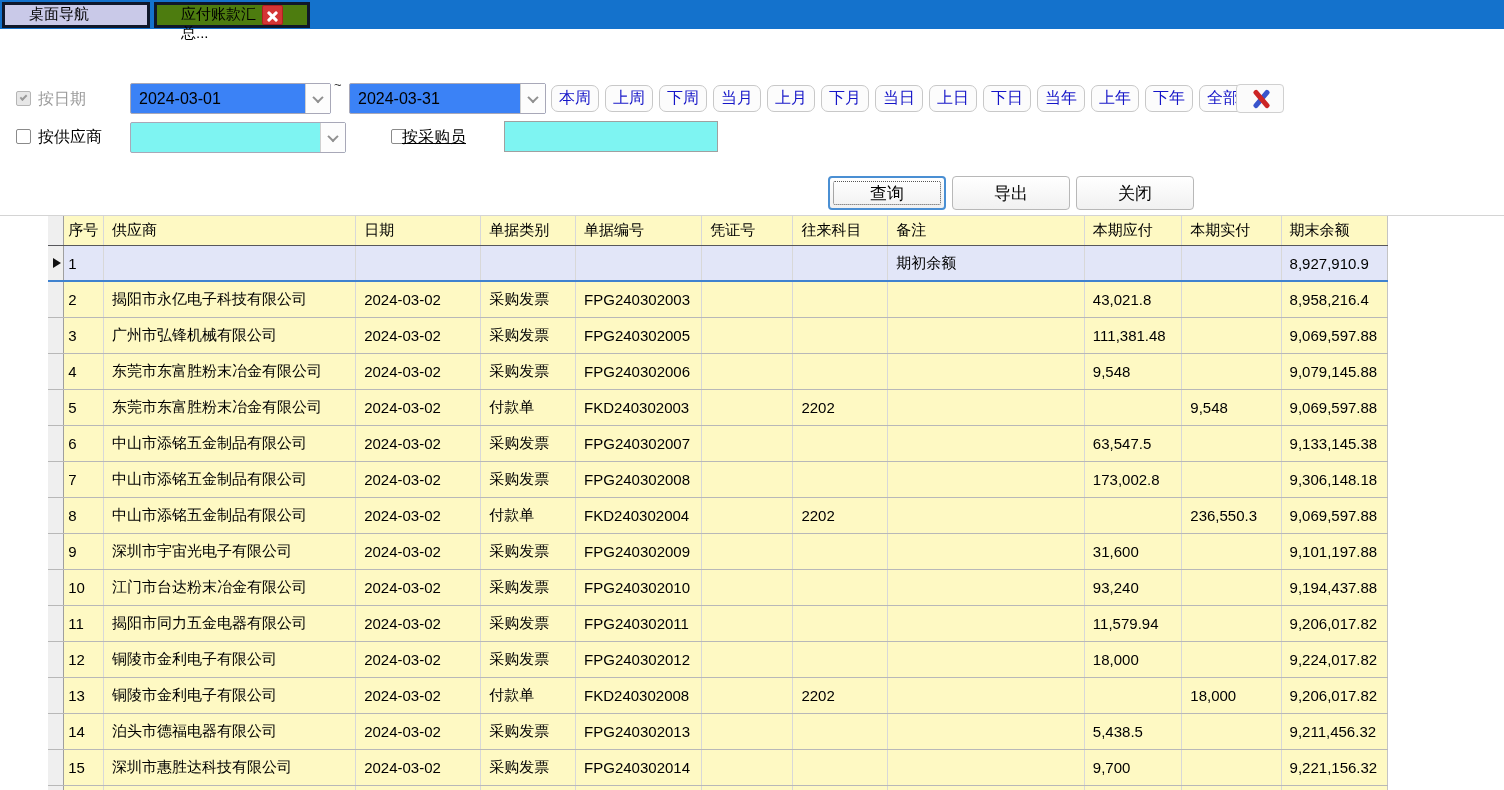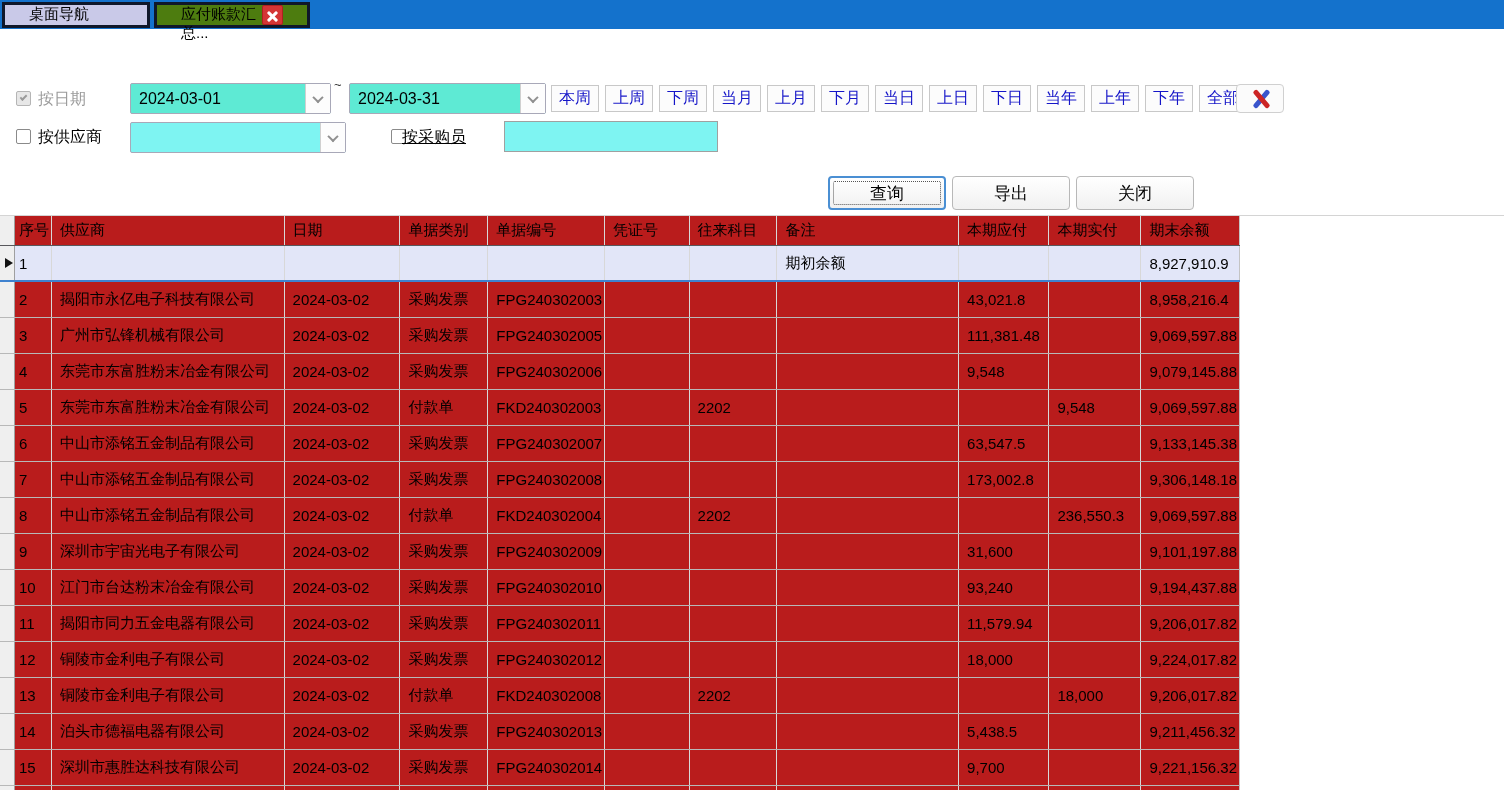--- a/index.html
+++ b/index.html
@@ -20,54 +20,54 @@
   .close-btn .xbar.b { transform:rotate(-45deg); }
 
   
   .chk { position:absolute; width:15px; height:15px; border:1px solid #8a8a8a; background:#fff; border-radius:2px; }
   .chk.disabled { background:#e7e7e7; border-color:#b5b5b5; }
   .chk .tick { position:absolute; left:3px; top:3px; width:7px; height:4px;
     border-left:2px solid #9a9a9a; border-bottom:2px solid #9a9a9a; transform:rotate(-45deg); }
   .chk-label { position:absolute; font-size:16px; }
   .gray { color:#9b9b9b;text-align:right; }
 
-  .combo { position:absolute; height:31px; border:1px solid #a8a8b8; background:#5eead4;
+  .combo { position:absolute; height:31px; border:1px solid #a8a8b8; background:#3b82f6;
     display:flex; align-items:center; border-radius:2px; }
   .combo .val { flex:1; padding-left:8px; font-size:16px; }
   .combo .arrow-box { width:25px; height:100%; border-left:1px solid #d0d0d0; background:#fdfdfd;
     display:flex; align-items:center; justify-content:center; }
   .chev { width:8px; height:8px; border-left:2px solid #909090; border-bottom:2px solid #909090;
     transform:rotate(-45deg) translate(1px,-1px); }
   .combo.cyan { background:#7ef4f2; }
   .combo.cyan .val { background:transparent; }
   .cyan-input { position:absolute; height:31px; background:#7ef4f2; border:1px solid #a0a0a0; }
 
   .tilde { position:absolute; font-size:13px; color:#333; }
 
   .quickbar { position:absolute; left:551px; top:85px; display:flex; gap:6px; }
   .qbtn { height:27px; min-width:46px; padding:2px 7px; background:#fcfcfc; border:1px solid #c8c8c8;
-    border-radius:0; color:#1515c8; font-size:16px; font-family:inherit; cursor:pointer; }
+    border-radius:7px; color:#1515c8; font-size:16px; font-family:inherit; cursor:pointer; }
   .tools-btn { position:absolute; left:1236px; top:84px; width:48px; height:29px; background:#fbfbfb;
     border:1px solid #d0d0d0; border-radius:4px; cursor:pointer; }
   .tools-icon { position:absolute; left:14px; top:3px; width:20px; height:22px; }
   .tools-icon .bar { position:absolute; left:8px; top:0; width:5px; height:22px; border-radius:2px; }
   .tools-icon .bar.blue { background:#3a55cc; transform:rotate(40deg); }
   .tools-icon .bar.red { background:#cc2525; transform:rotate(-40deg); }
 
   
   .abtn { position:absolute; top:176px; width:118px; height:34px; background:linear-gradient(#ffffff,#f1f1f1);
     border:1px solid #b8b8b8; border-radius:4px; font-size:17px; font-family:inherit;
     display:flex; align-items:center; justify-content:center; cursor:pointer; }
   .abtn.focused { border:2px solid #4a8fd3; }
   .abtn.focused .focus-rect { position:absolute; left:3px; top:3px; right:3px; bottom:3px;
     border:1px dotted #555; border-radius:2px; }
 
   
   .grid { position:absolute; left:0; top:215px; width:1504px; border-top:1px solid #d4d4d4; }
-  .grow { display:flex; width:1240px; height:36px; border-bottom:1px solid #b8b8b8; background:#b91c1c; }
+  .grow { display:flex; width:1340px; height:36px; border-bottom:1px solid #b8b8b8; background:#fef9c3;margin-left:48px; }
   .grow.header { height:30px; border-bottom:1px solid #58585c; }
   .grow.selected { border-bottom:2px solid #3f82cf; }
   .grow.selected .cell:not(.gutter) { background:#e2e6f8; }
   .grow.stub { height:5px; border-bottom:none; }
   .cell { height:100%; border-right:1px solid #d8d8d8; padding-left:8px; display:flex;
     align-items:center; overflow:hidden; white-space:nowrap; font-size:15px; }
   .grow.header .cell { font-size:15px; }
   .cell.gutter { background:#efefef; border-right:1px solid #9f9f9f; padding:0; position:relative; }
   .row-arrow { position:absolute; left:5px; top:12px; width:0; height:0;
     border-left:8px solid #111; border-top:5px solid transparent; border-bottom:5px solid transparent; }

